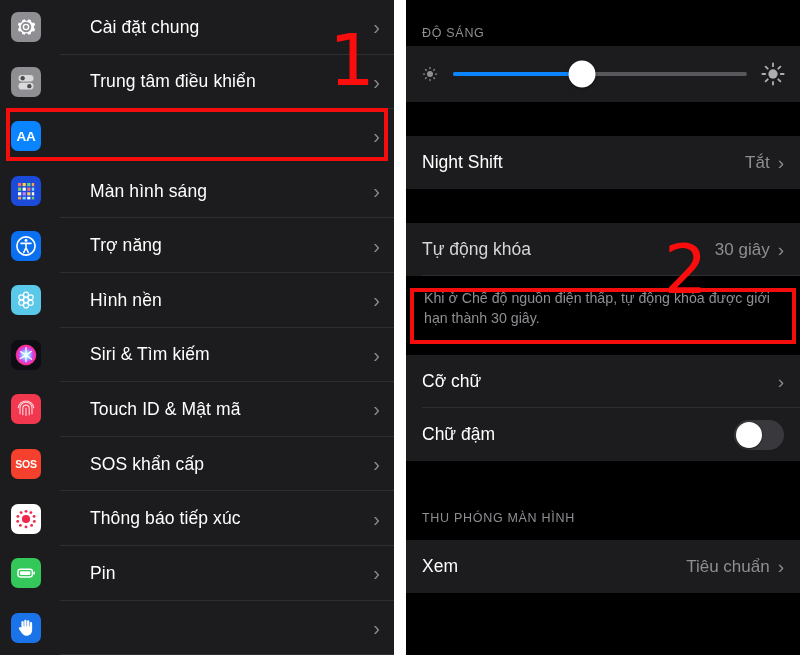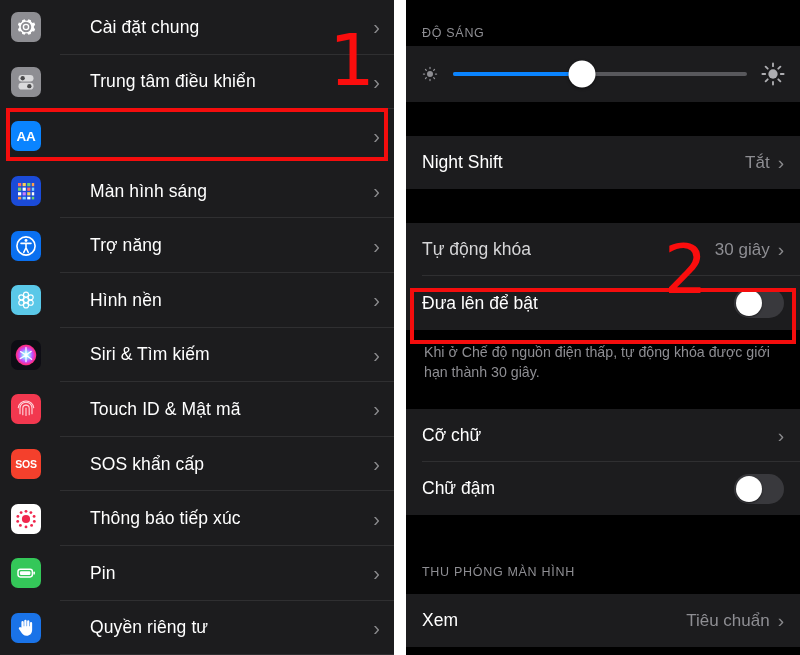--- a/index.html
+++ b/index.html
@@ -250,21 +250,20 @@
         <span class="chev">›</span>
         <span class="sep"></span>
       </div>
 
       <div class="row">
         <span class="ic" style="background:#1a73e8">
           <svg width="22" height="22" viewBox="0 0 24 24">
             <path fill="#fff" d="M7 11V5.6a1.25 1.25 0 0 1 2.5 0V10h.6V4.3a1.25 1.25 0 0 1 2.5 0V10h.6V4.8a1.25 1.25 0 0 1 2.5 0V10h.6V6.6a1.2 1.2 0 0 1 2.4 0v7.2c0 4-2.5 6.6-6 6.6-3.2 0-5-1.7-6.3-4.3L4.3 13c-.4-.8 0-1.6.8-1.9.6-.2 1.2 0 1.6.5z"></path>
           </svg>
         </span>
-        <span class="lbl">Quyền riêng tư</span>
         <span class="chev">›</span>
         <span class="sep"></span>
       </div>
 
     </div>
 
     <div class="hlbox" style="left:6px;top:108px;width:382px;height:53px;"></div>
     <div class="num" style="left:329px;top:32px;font-size:72px;">1</div>
   </div>
 
@@ -314,27 +313,20 @@
 
     <div class="spacer" style="height:34px;"></div>
 
     <div class="blk">
       <div class="blkrow">
         <span class="rlbl dim">Tự động khóa</span>
         <span class="rval">30 giây</span>
         <span class="rchev">›</span>
         <span class="sep"></span>
       </div>
-      <div class="blkrow" style="height:54px;">
-        <span class="rlbl">Đưa lên để bật</span>
-        <span class="tog">
-          <span class="knob"></span>
-        </span>
-
-      </div>
     </div>
 
     <div class="note">Khi ở Chế độ nguồn điện thấp, tự động khóa được giới hạn thành 30 giây.</div>
 
     <div class="spacer" style="height:27px;"></div>
 
     <div class="blk">
       <div class="blkrow">
         <span class="rlbl">Cỡ chữ</span>
         <span class="rchev">›</span>

